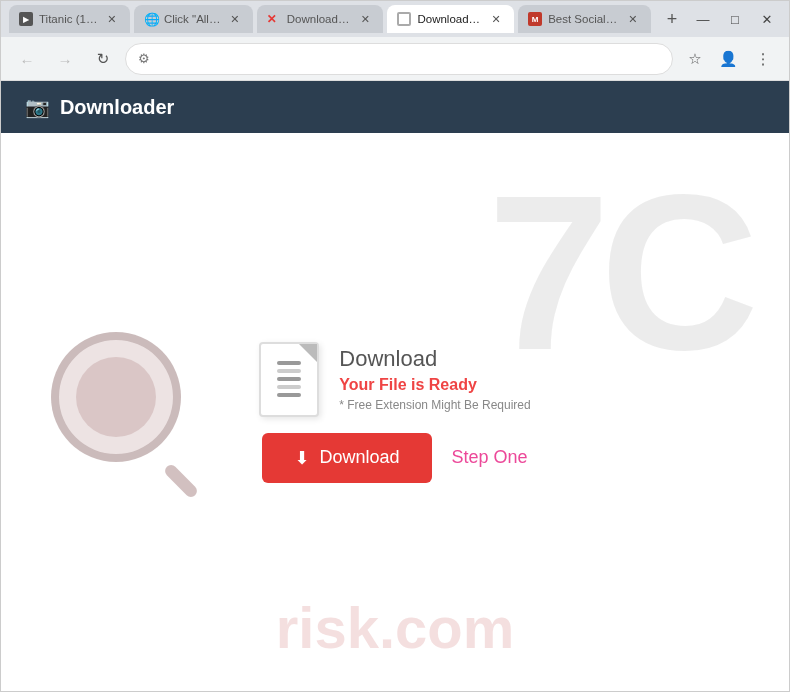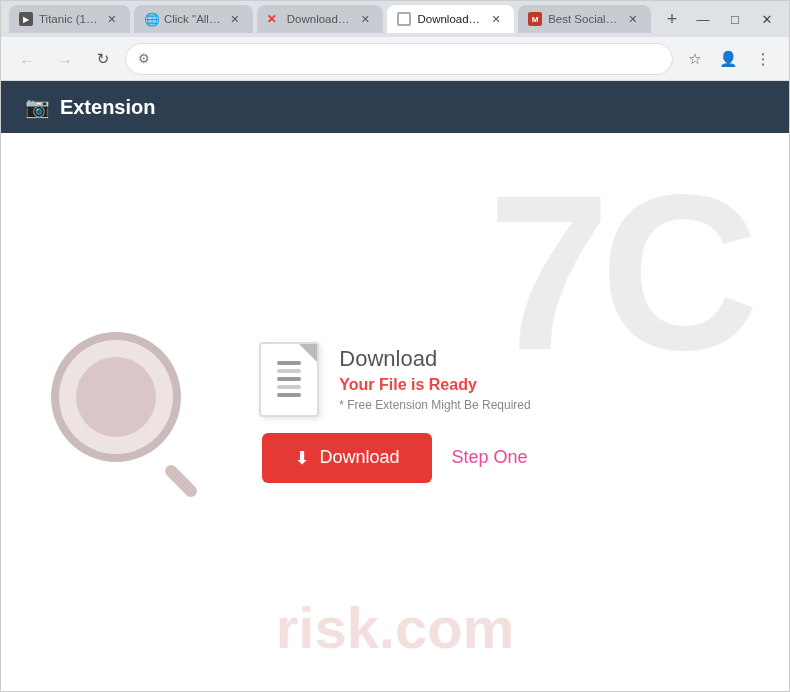--- a/index.html
+++ b/index.html
@@ -134,21 +134,21 @@
       <div class="nav-btn">☆</div>
       <div class="nav-btn">👤</div>
       <div class="nav-btn">⋮</div>
     </div>
   </div>
 
   <div class="page-content">
 
     <div class="downloader-header">
       <span class="downloader-header-icon">📷</span>
-      <span class="downloader-header-title">Extension</span>
+      <span class="downloader-header-title">Downloader</span>
     </div>
 
     <div class="main-area">
 
       <div class="watermark-tc">7C</div>
 
       <div class="watermark-risk">risk.com</div>
 
       <div class="magnifier-area">
         <div class="magnifier-circle">

